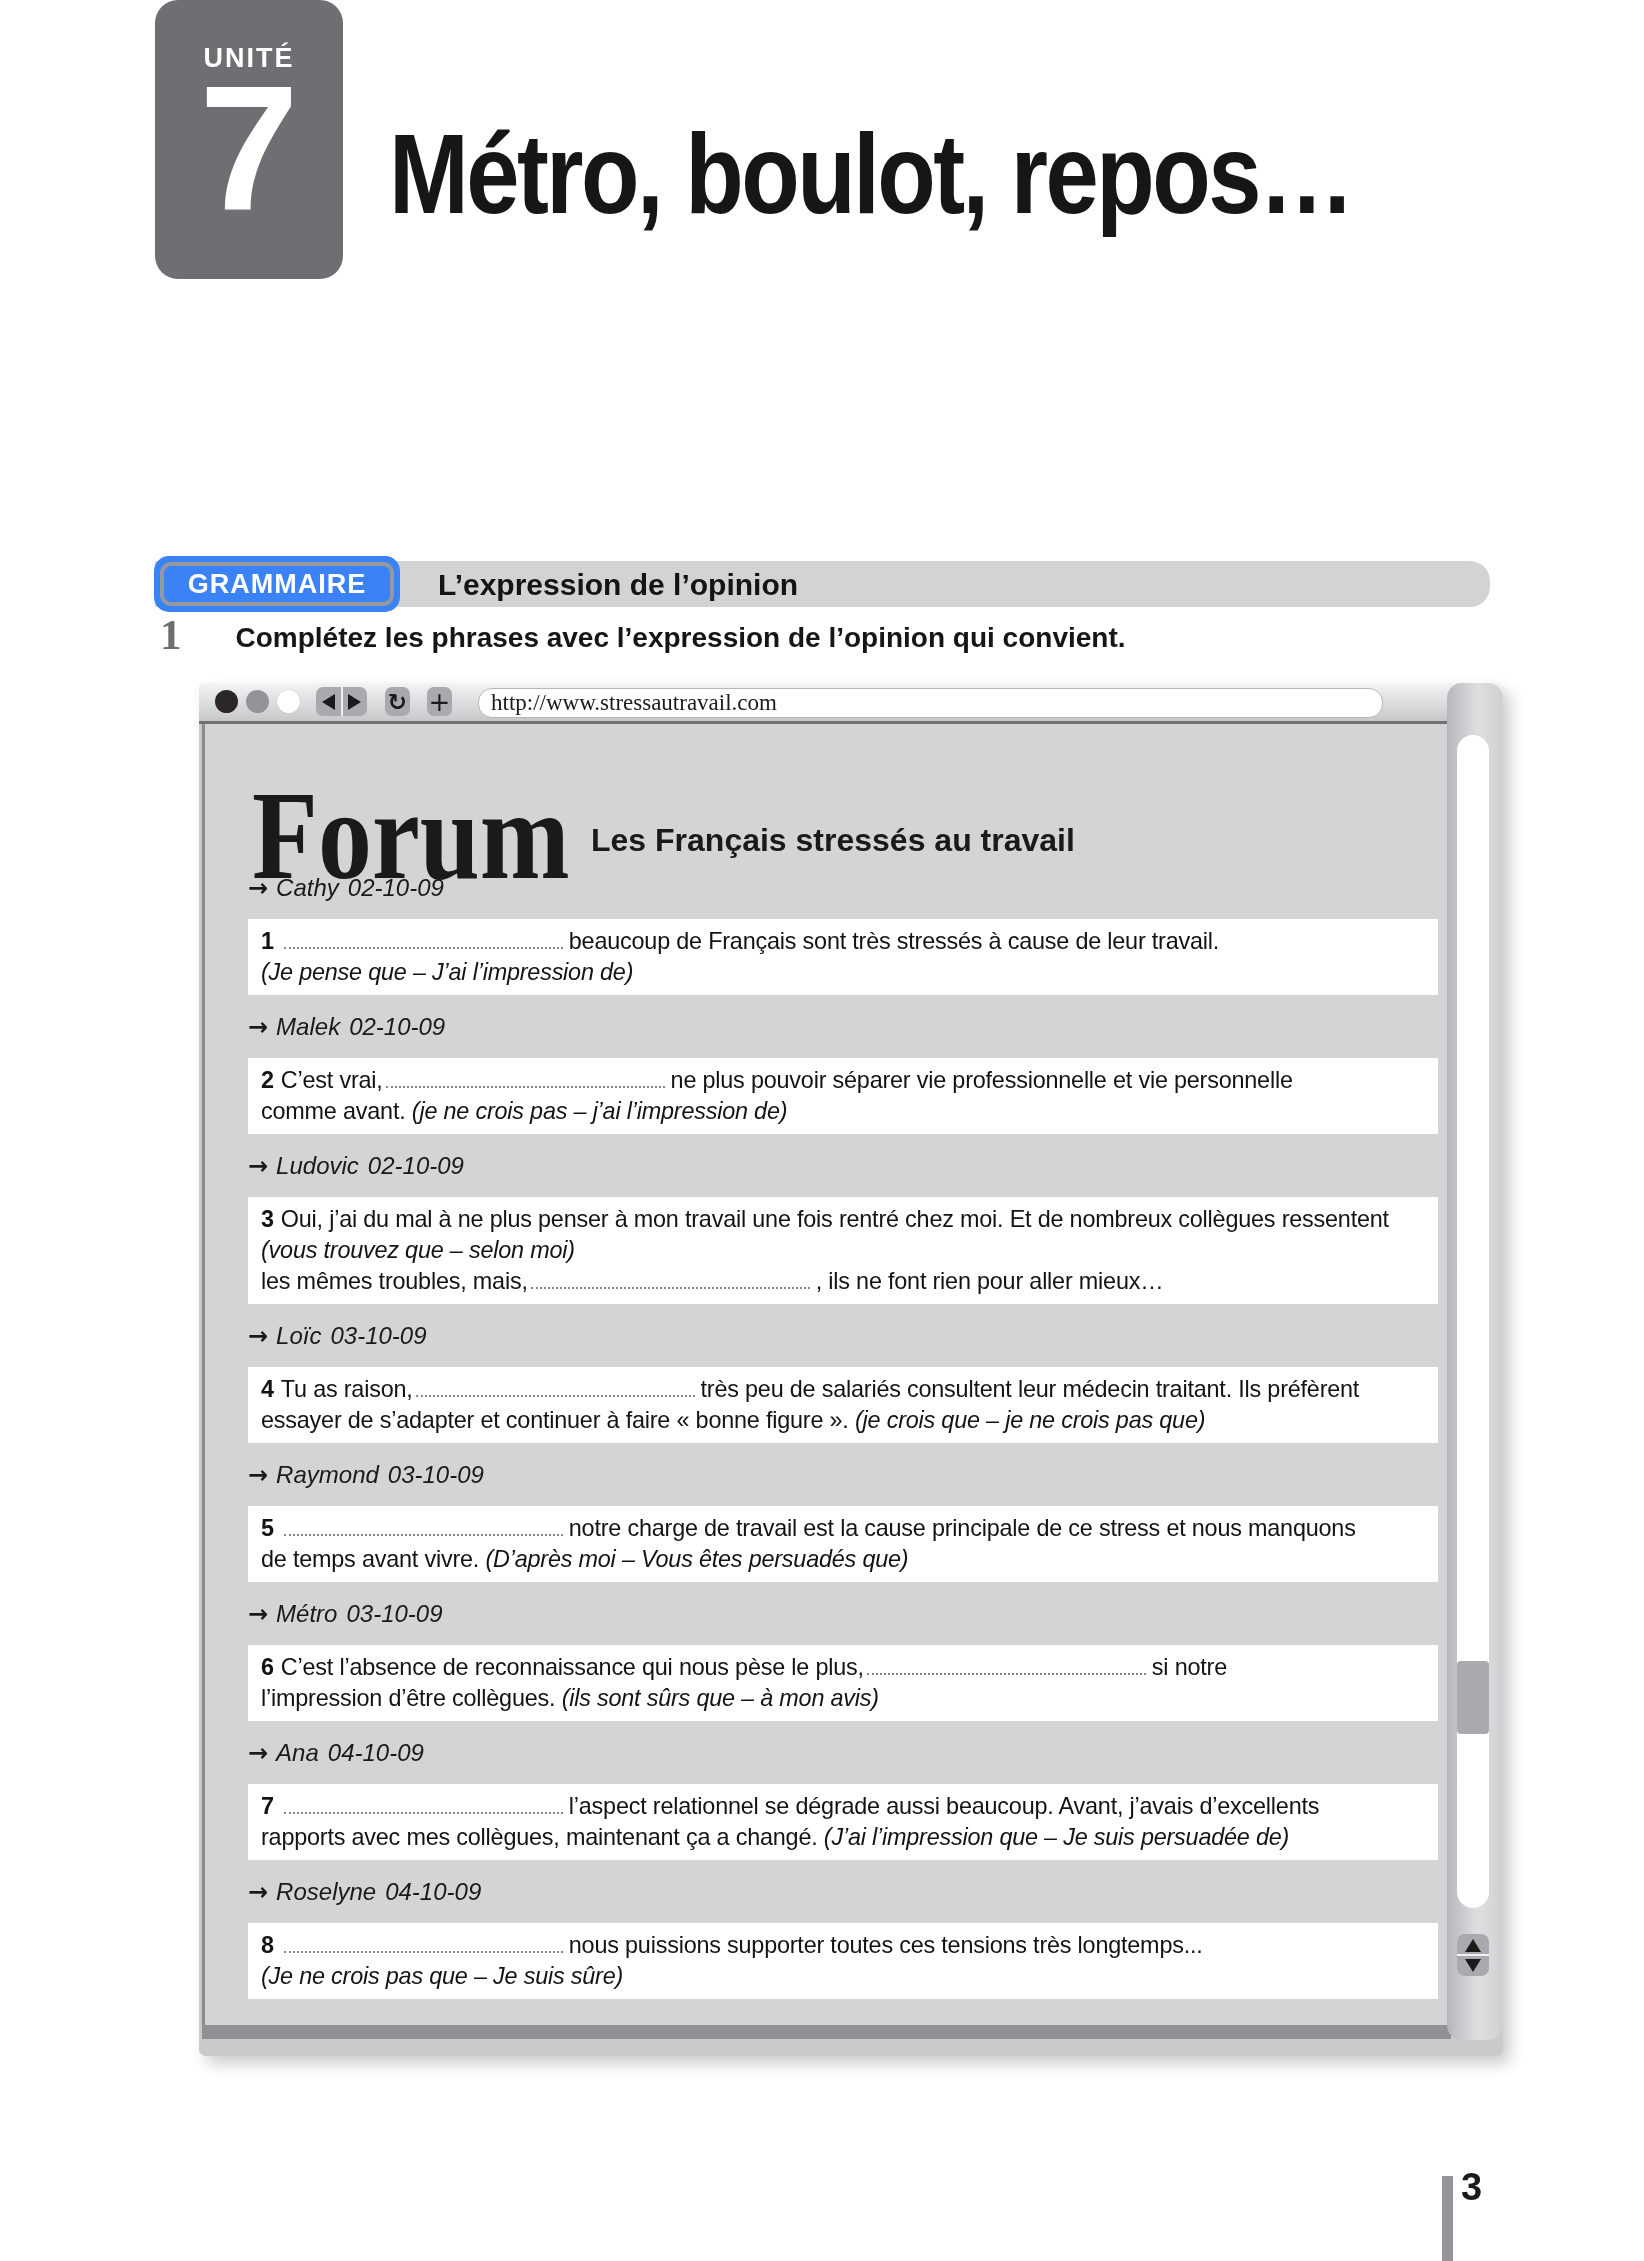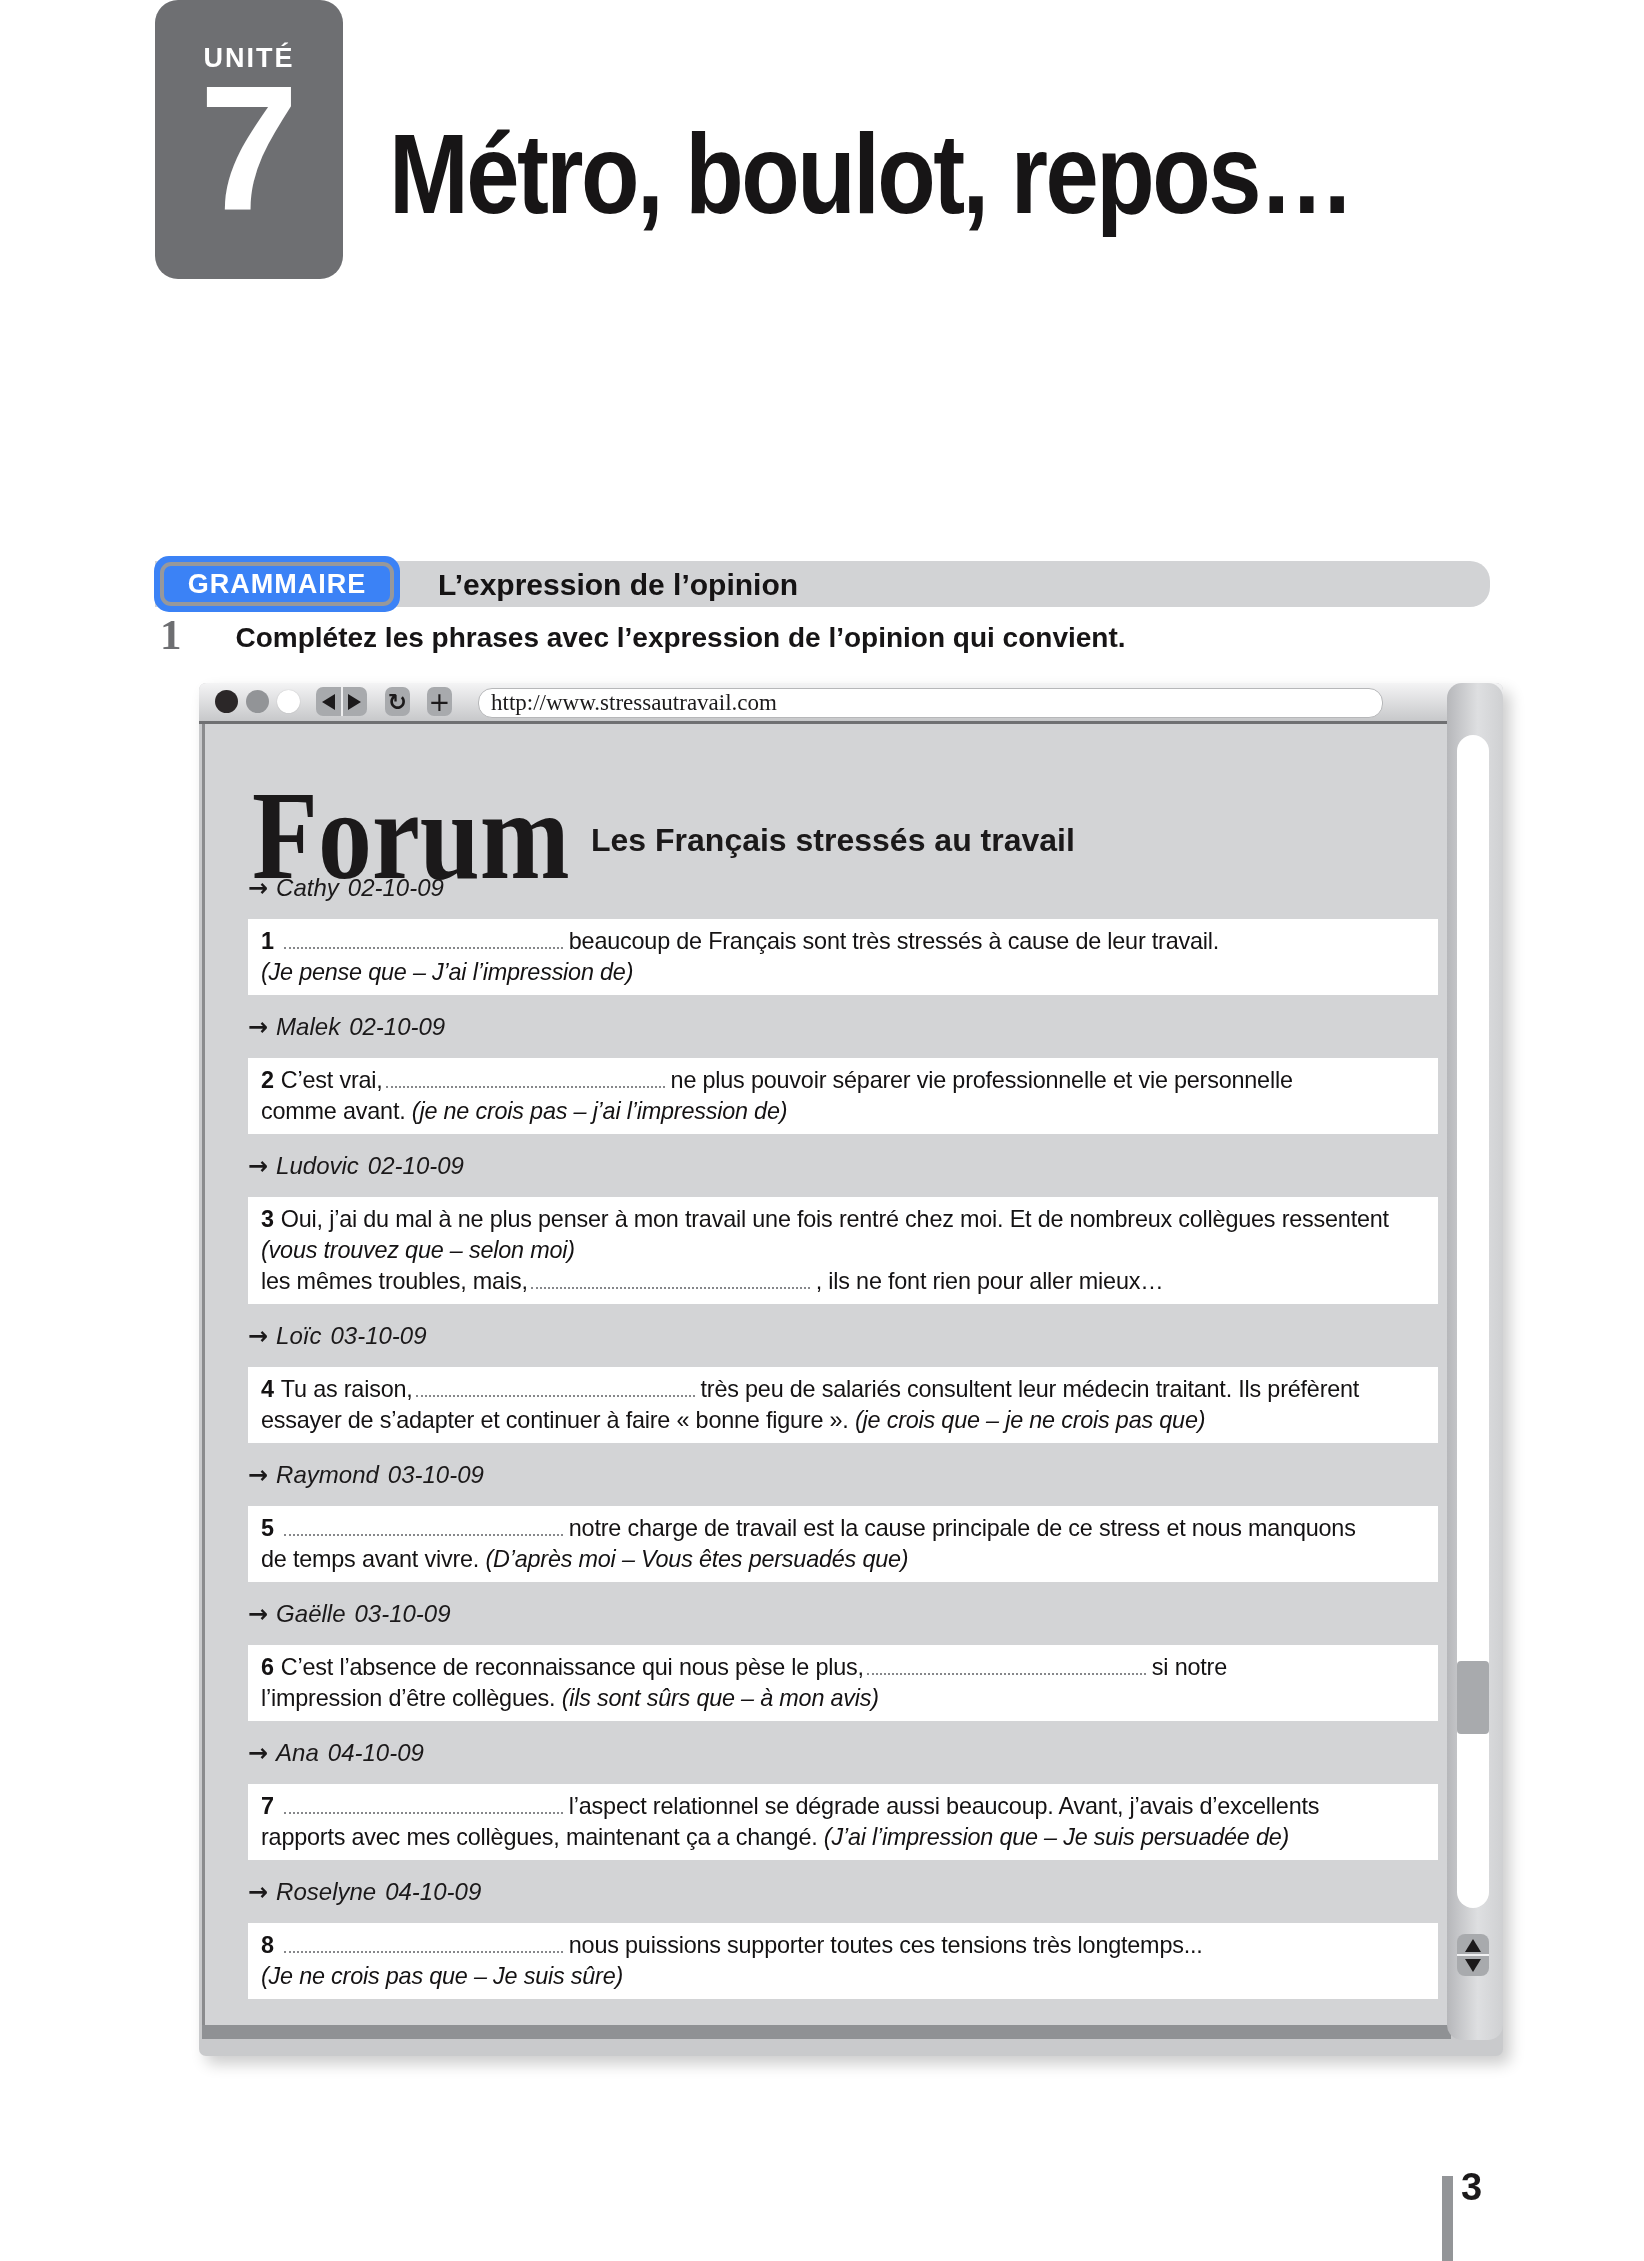--- a/index.html
+++ b/index.html
@@ -183,21 +183,21 @@
             <span class="arrow">→</span>
             <span class="aname">Raymond</span>
             <span class="adate">03-10-09</span>
           </div>
           <div class="post-box">
             <div class="post-line"><span class="num">5</span><span class="blank"></span><span class="txt">notre charge de travail est la cause principale de ce stress et nous manquons</span></div>
             <div class="post-line"><span class="txt">de temps avant vivre. </span><span class="hint">(D’après moi – Vous êtes persuadés que)</span></div>
           </div>
           <div class="author-row">
             <span class="arrow">→</span>
-            <span class="aname">Gaëlle</span>
+            <span class="aname">Métro</span>
             <span class="adate">03-10-09</span>
           </div>
           <div class="post-box">
             <div class="post-line"><span class="num">6</span><span class="txt">C’est l’absence de reconnaissance qui nous pèse le plus,</span><span class="blank"></span><span class="txt">si notre</span></div>
             <div class="post-line"><span class="txt">l’impression d’être collègues. </span><span class="hint">(ils sont sûrs que – à mon avis)</span></div>
           </div>
           <div class="author-row">
             <span class="arrow">→</span>
             <span class="aname">Ana</span>
             <span class="adate">04-10-09</span>

